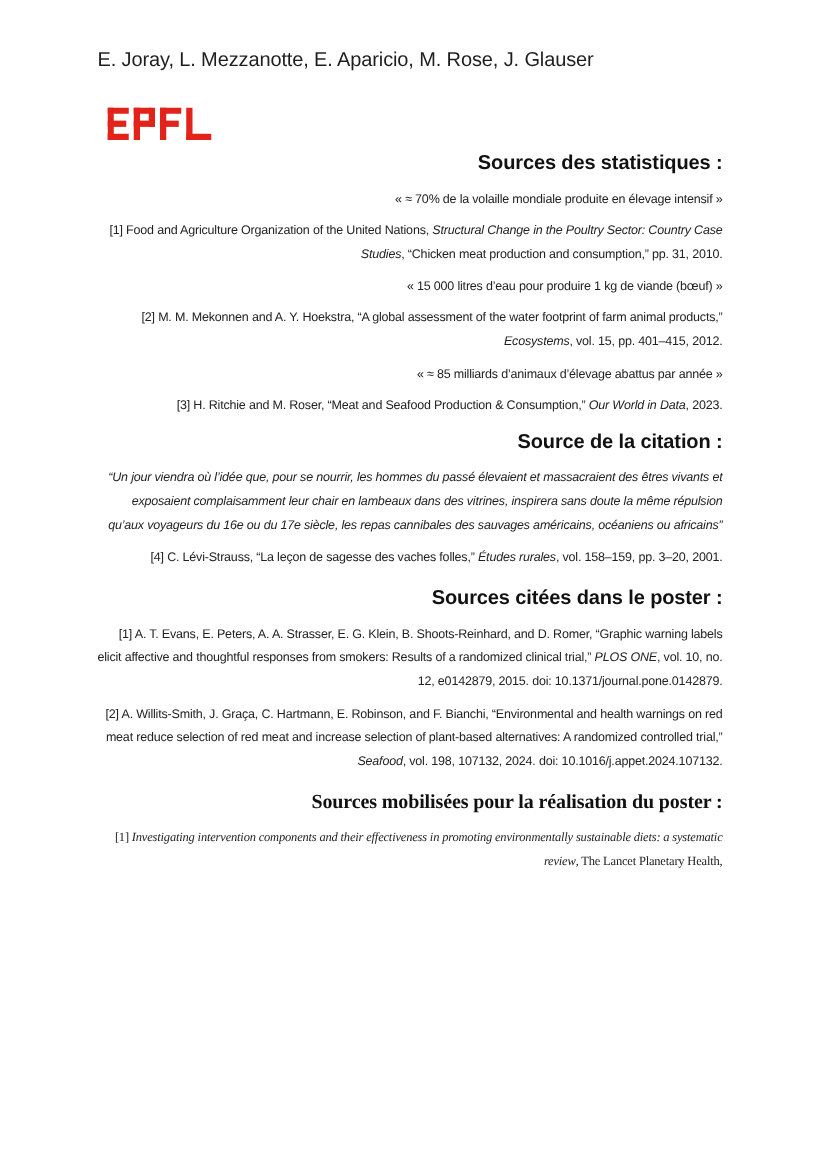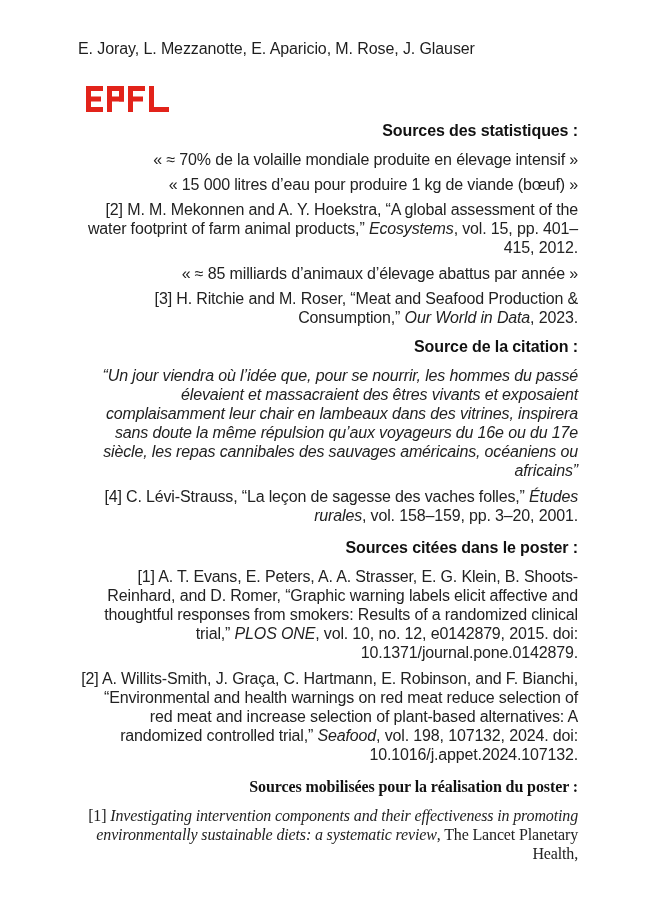--- a/index.html
+++ b/index.html
@@ -46,21 +46,21 @@
     }
     h2 {
       font-size: 16px;
       font-weight: bold;
       margin: 0 0 10px 0;
       color: #111;
       letter-spacing: -0.1px;
       white-space: nowrap;
     }
     p {
-      font-size: 16px;
+      font-size: 10px;
       line-height: 19px;
       margin: 0 0 7px 0;
       color: #222;
       letter-spacing: -0.15px;
     }
     p.stat {
       margin-bottom: 6px;
     }
     em { font-style: italic; }
     .quote {
@@ -99,20 +99,21 @@
       <rect x="63" y="21" width="20" height="5"></rect>
     </g>
   </svg>
 
   <div class="content">
 
     <section class="sec-stats">
       <h2>Sources des statistiques :</h2>
 
       <p class="stat">« ≈ 70% de la volaille mondiale produite en élevage intensif »</p>
+      <p><span>[1] Food and Agriculture Organization of the United Nations, </span><em>Structural Change in the Poultry Sector: Country Case Studies</em><span>, “Chicken meat production and consumption,” pp. 31, 2010.</span></p>
 
       <p class="stat">« 15 000 litres d’eau pour produire 1 kg de viande (bœuf) »</p>
       <p><span>[2] M. M. Mekonnen and A. Y. Hoekstra, “A global assessment of the water footprint of farm animal products,” </span><em>Ecosystems</em><span>, vol. 15, pp. 401–415, 2012.</span></p>
 
       <p class="stat">« ≈ 85 milliards d’animaux d’élevage abattus par année »</p>
       <p><span>[3] H. Ritchie and M. Roser, “Meat and Seafood Production &amp; Consumption,” </span><em>Our World in Data</em><span>, 2023.</span></p>
     </section>
 
     <section class="sec-citation">
       <h2>Source de la citation :</h2>

